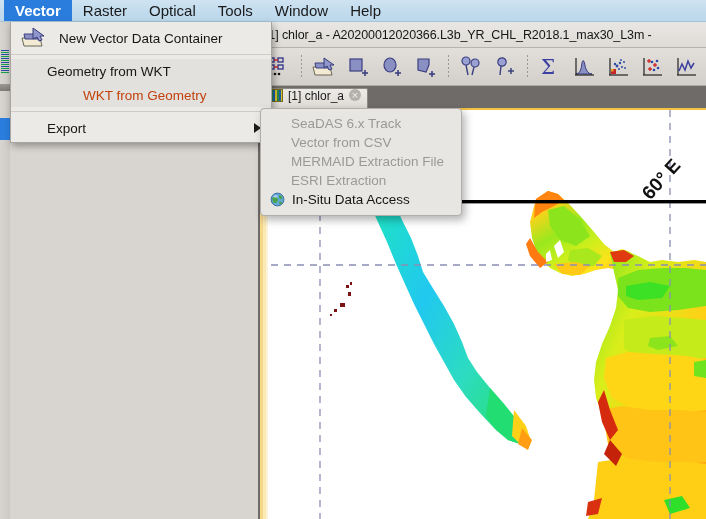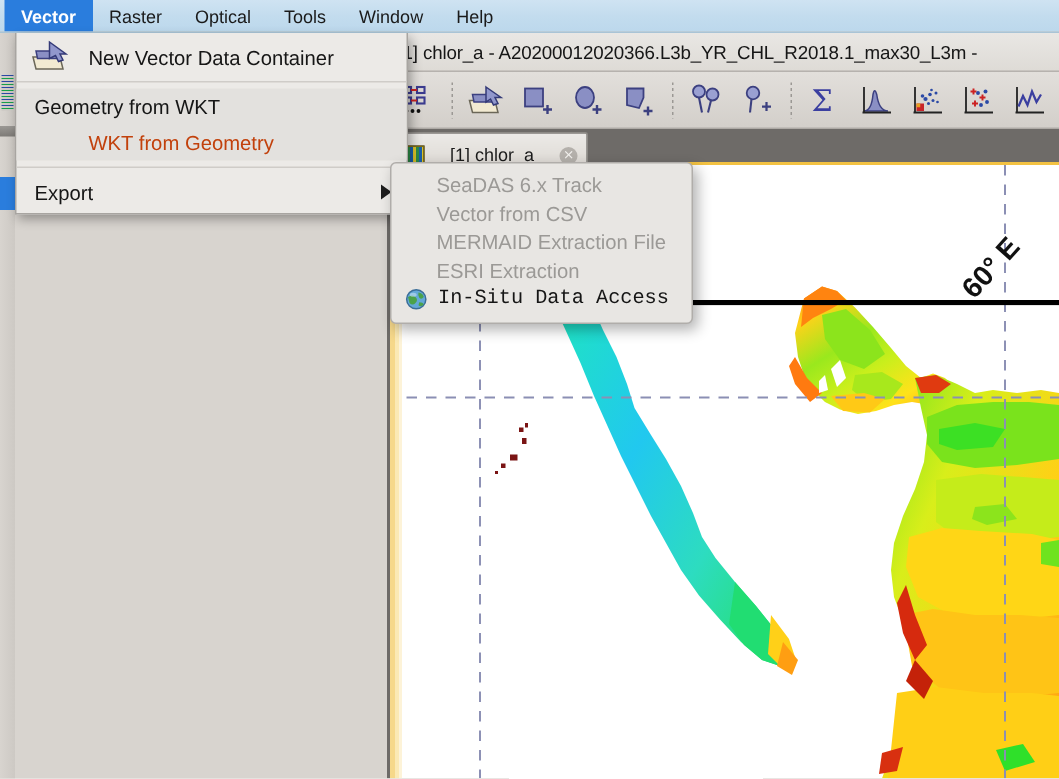--- a/index.html
+++ b/index.html
@@ -17,21 +17,21 @@
     position:absolute; left:0; top:0; width:706px; height:22px;
     background:linear-gradient(to bottom,#cfe3f2 0%,#c3dcee 50%,#bcd8ec 100%);
     border-bottom:1px solid #a9c4d6;
     display:flex; align-items:stretch;
     overflow:hidden;
     z-index:60;
   }
   .mb-item{
     display:flex; align-items:center;
     padding:0 11px;
-    color:#1a1a1a; font-size:12px; white-space:nowrap;
+    color:#1a1a1a; font-size:15px; white-space:nowrap;
     cursor:default;
   }
   .mb-item.clipped{ padding-left:0; padding-right:5px; margin-left:-6px; }
   .mb-item.selected{
     background:#2a7ddd; color:#fff; font-weight:bold;
   }
 
   
   #mainwin{
     position:absolute; left:258px; top:22px; width:448px; height:497px;
@@ -76,21 +76,21 @@
   }
   #tabstrip::after{
     content:''; position:absolute; left:0; right:0; bottom:0; height:2px;
     background:#f3c242;
   }
   .tab{
     height:22px;
     background:linear-gradient(to bottom,#eceae7,#ddd9d4);
     border:1px solid #8d8a86; border-bottom:none;
     border-radius:2px 2px 0 0;
-    display:flex; align-items:flex-end; gap:17px;
+    display:flex; align-items:flex-start; gap:5px;
     padding:0 6px 0 5px;
     font-size:12px; color:#1b1b1b;
     position:relative; z-index:2;
   }
   .tab-icon{
     width:13px; height:13px; flex:0 0 auto;
     border:1px solid #7a6a18;
     background:
       repeating-linear-gradient(to right,#2d8b46 0 2px,#1b5ea8 2px 4px,#d8c12a 4px 6px),
       #222;
@@ -134,21 +134,21 @@
     position:absolute; left:10px; top:22px; width:262px;
     background:#eceae7;
     border:1px solid #a8a5a1;
     border-top:none;
     box-shadow:2px 3px 7px rgba(0,0,0,0.33);
     z-index:80;
     padding:4px 0 2px 0;
   }
   .mi{
     height:24px; display:flex; align-items:center;
-    padding-left:12px; font-size:13.5px; color:#161616;
+    padding-left:36px; font-size:13.5px; color:#161616;
     white-space:nowrap; position:relative;
   }
   .mi.with-icon{ padding-left:8px; gap:10px; }
   .mi.disabled{ color:#c2410c;margin-left:36px; }
   .mi.highlight{ background:#2a7ddd; color:#ffffff; }
   .mi .arrow{
     position:absolute; right:10px; top:50%; transform:translateY(-50%);
     width:0;height:0;border-left:7px solid #1d1d1d;
     border-top:5px solid transparent;border-bottom:5px solid transparent;
   }
@@ -164,21 +164,21 @@
     border-radius:4px;
     box-shadow:3px 4px 9px rgba(0,0,0,0.3);
     z-index:90;
     padding:5px 11px 6px 0;
   }
   .smi{
     height:19px; display:flex; align-items:center; gap:7px;
     padding-left:9px; font-size:13.5px; white-space:nowrap;
     color:#9b9996;
   }
-  .smi.enabled{ color:#161616;font-family:Liberation Mono, monospace; }
+  .smi.enabled{ color:#161616; }
   .smi .txtpad{ padding-left:21px; }
 
   
   #leftsliver{
     position:absolute; left:0; top:22px; width:10px; height:497px;
     background:linear-gradient(to right,#d8d4cf,#cdc9c4);
     z-index:10;
   }
   #leftsliver .striped{
     position:absolute; left:1px; top:28px; width:8px; height:24px;

